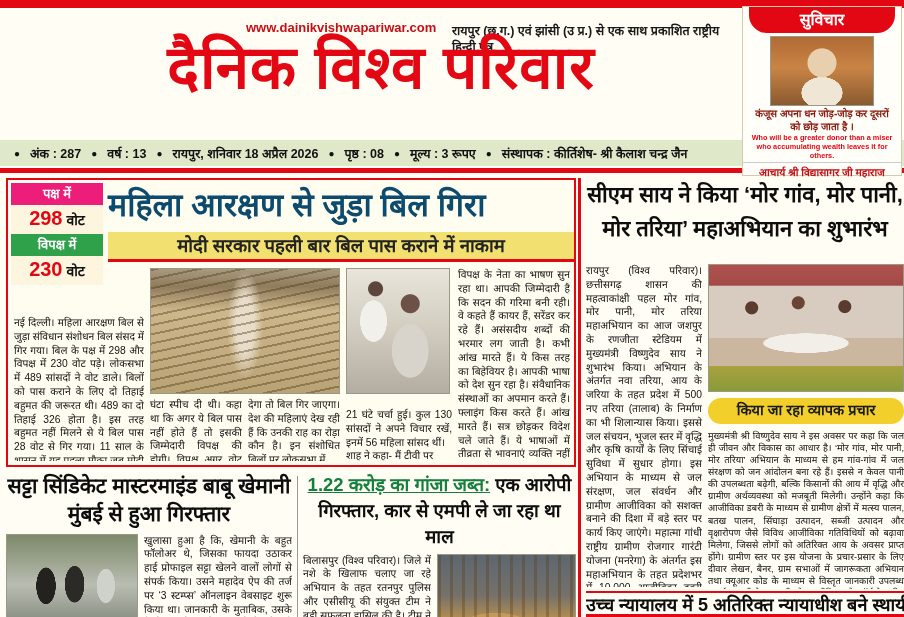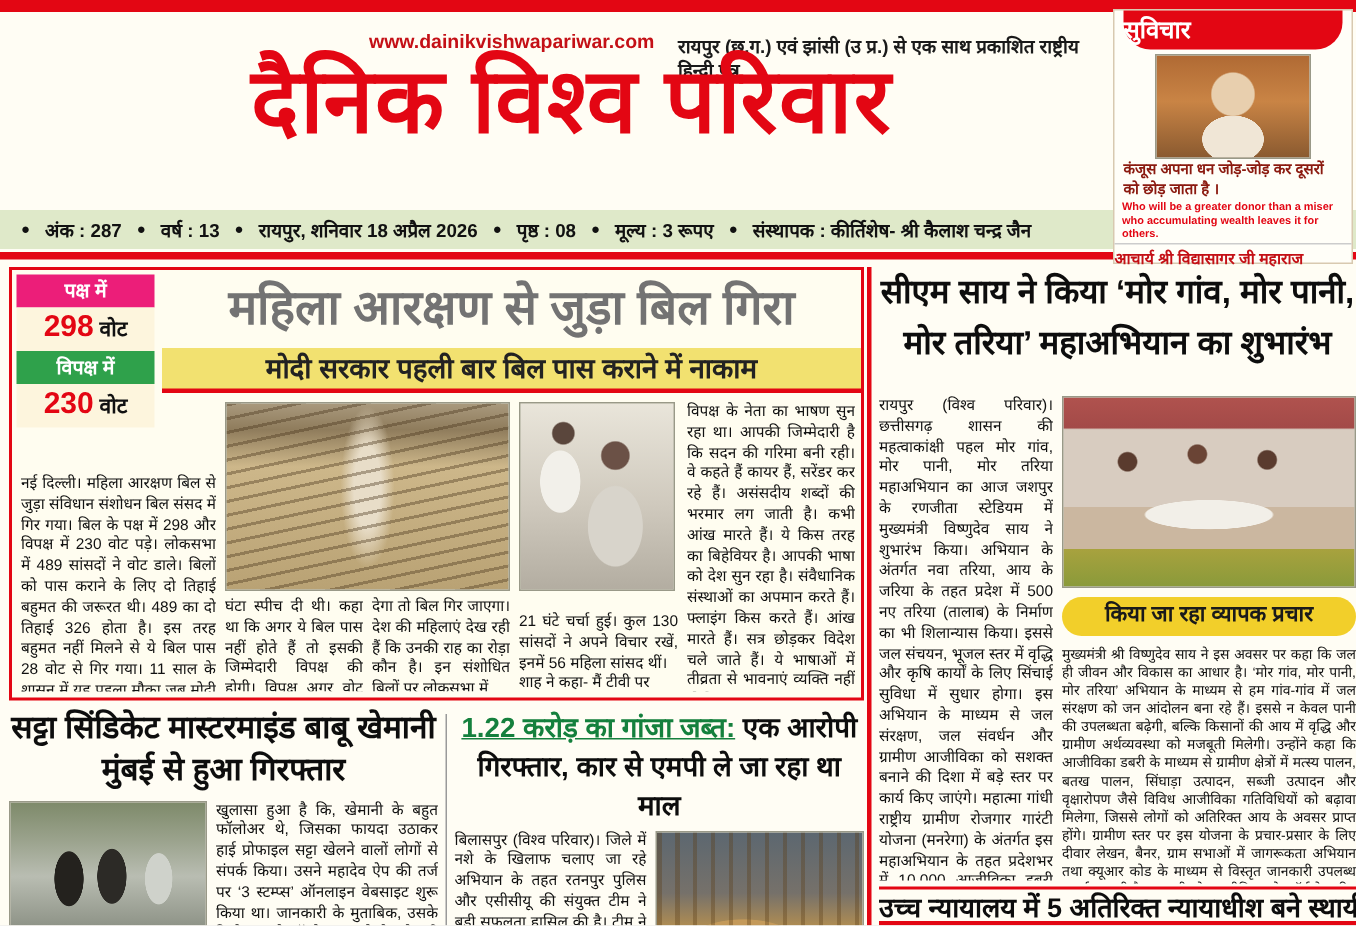--- a/index.html
+++ b/index.html
@@ -14,21 +14,21 @@
   .postal { position:absolute; left:12px; top:20px; font-size:12px; font-weight:bold; color:#1a1a1a; }
   .website { position:absolute; left:246px; top:20px; font-size:13px; font-weight:bold; color:#c41016; }
   .publine { position:absolute; left:452px; top:24px; width:288px; font-size:12.5px; font-weight:bold; color:#1a1a1a; line-height:1.25; }
   .masthead {
     position:absolute; left:28px; top:24px; width:706px; text-align:center;
     font-size:60px; font-weight:bold; color:#e30613; letter-spacing:1px; white-space:nowrap;
   }
   
   .suvichar {
     position:absolute; right:2px; top:6px; width:160px; height:170px;
-    background:#fffef8; border:1px solid #d8c9b0; z-index:5; text-align:left;
+    background:#fffef8; border:1px solid #d8c9b0; z-index:5; text-align:center;
   }
   .suvichar-title {
     margin:0 6px; background:#e30613; color:#fff; font-weight:bold; font-size:16px;
     border-radius:0 0 18px 18px; padding:1px 0 3px;
   }
   .saint-photo {
     width:104px; height:70px; margin:3px auto 2px; border:1px solid #b99; 
     background:
       radial-gradient(circle at 50% 38%, #e8cfae 0 14px, transparent 15px),
       radial-gradient(ellipse 34px 26px at 50% 82%, #f0e6d6 0 60%, transparent 61%),
@@ -50,22 +50,22 @@
     position:absolute; left:6px; top:178px; width:570px; height:289px;
     border:2px solid #e30613; background:#fffdf0;
   }
   .votes { position:absolute; left:3px; top:3px; width:92px; text-align:center; }
   .votes .tag { color:#fff; font-weight:bold; font-size:13px; padding:1px 0 3px; }
   .votes .tag.pink { background:#ec1e79; }
   .votes .tag.green { background:#2fa14b; }
   .votes .num { background:#fdf5dd; font-weight:bold; font-size:14px; color:#111; padding:2px 0 4px; }
   .votes .num b { color:#e30613; font-size:20px; }
   .lead-headline {
-    position:absolute; left:100px; top:2px; width:466px; text-align:center;
-    font-size:32px; font-weight:bold; color:#737373; white-space:nowrap;
+    position:absolute; left:100px; top:2px; width:466px; text-align:left;
+    font-size:32px; font-weight:bold; color:#0c4a6e; white-space:nowrap;
   }
   .lead-subhead {
     position:absolute; left:100px; top:52px; width:466px; height:30px;
     background:#f2e170; border-bottom:3px solid #e30613; text-align:center;
     font-size:18.5px; font-weight:bold; color:#222; line-height:28px; white-space:nowrap;
   }
   .lead-body {
     position:absolute; left:6px; right:4px; top:88px; bottom:4px;
     display:flex; gap:6px; overflow:hidden;
   }

